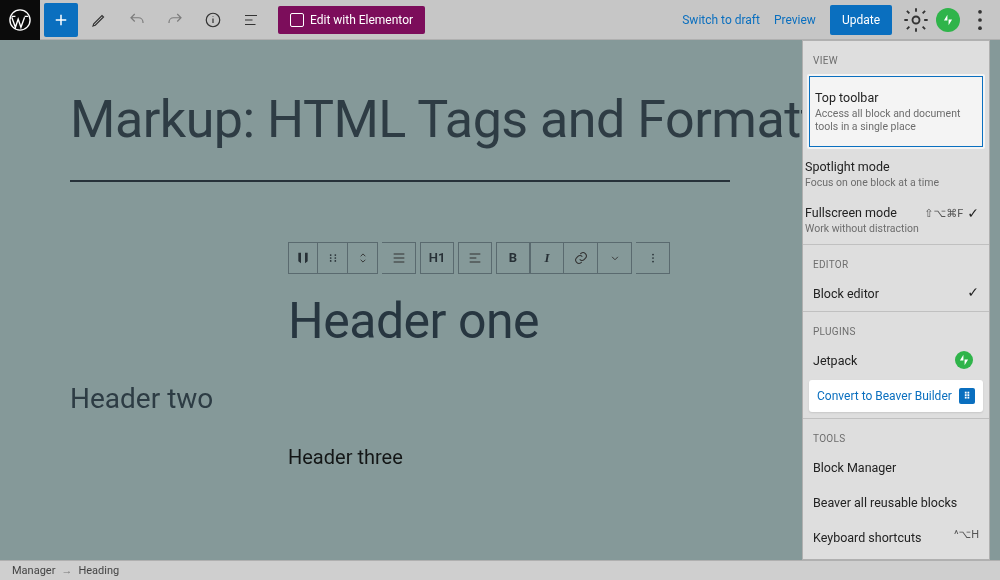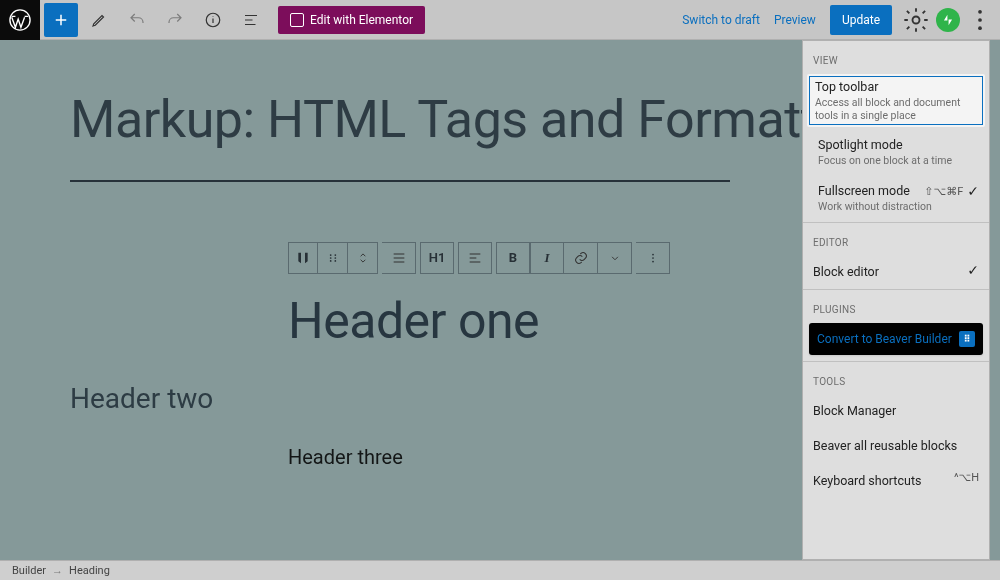--- a/index.html
+++ b/index.html
@@ -34,30 +34,30 @@
   .htool.sep + .htool { border-left: 1px solid #5a6a6f; }
   .htool.solo { margin-left: 4px; }
   .h1text { font-size: 50px; font-weight: 400; color: #273640; margin-top: 18px; margin-left: 218px; letter-spacing: -0.5px; }
   .h2text { font-size: 28px; font-weight: 400; color: #2d3c44; margin-top: 32px; }
   .h3text { font-size: 20px; color: #000000; margin-top: 30px; margin-left: 218px; opacity: 0.85; }
 
   
   .panel { position: absolute; top: 40px; right: 10px; width: 188px; bottom: 20px; background: #dedede; border: 1px solid #b0b0b0; overflow-y: auto; font-size: 12px; color: #2a2a2a; }
   .panel::-webkit-scrollbar { width: 0; }
   .sect-head { font-size: 10px; color: #6d6d6d; padding: 14px 10px 6px 10px; letter-spacing: 0.3px; }
-  .item { padding: 8px 10px 8px 15px; position: relative; }
+  .item { padding: 8px 10px 8px 2px; position: relative; }
   .item .title { font-size: 12.5px; color: #222; }
   .item .desc { font-size: 10.5px; color: #6d6d6d; line-height: 1.25; margin-top: 2px; }
-  .item.selected { background: #f4f4f4; outline: 1.5px solid #0a6fbf; outline-offset: -3px; margin: 2px 4px; padding: 5px 8px; border-radius: 2px; }
+  .item.selected { background: #f4f4f4; outline: 1.5px solid #0a6fbf; outline-offset: -3px; margin: 2px 4px; padding: 16px 8px; border-radius: 2px; }
   .item .right { position: absolute; right: 10px; top: 8px; font-size: 11px; color: #555; display: flex; align-items: center; gap: 4px; }
   .check::after { content: "✓"; font-size: 14px; color: #222; }
   .divider { height: 1px; background: #c0c0c0; }
   .item.simple { padding: 10px 10px; }
   .item.simple .title { font-size: 12.5px; }
-  .item.bb { background: #000000; margin: 2px 6px; border-radius: 3px; padding: 8px 8px; display: flex; align-items: center; justify-content: space-between; box-shadow: 0 1px 2px rgba(0,0,0,0.1); }
+  .item.bb { background: #ffffff; margin: 2px 6px; border-radius: 3px; padding: 8px 8px; display: flex; align-items: center; justify-content: space-between; box-shadow: 0 1px 2px rgba(0,0,0,0.1); }
   .item.bb .title { color: #0a6fbf; font-size: 12px; }
   .bb-icon { width: 16px; height: 16px; background: #0a6fbf; border-radius: 2px; display: flex; align-items: center; justify-content: center; }
   .bb-icon span { color: #fff; font-size: 9px; font-weight: bold; }
 
   
   .breadcrumb { position: absolute; bottom: 0; left: 0; right: 0; height: 20px; background: #cfcfcf; border-top: 1px solid #b0b0b0; font-size: 11px; color: #444; display: flex; align-items: center; padding-left: 12px; }
   .breadcrumb .arrow { margin: 0 6px; color: #777; }
 
   .stroke { stroke: #333; fill: none; stroke-width: 1.6; }
 </style>
@@ -217,20 +217,30 @@
   <div class="sect-head">EDITOR</div>
   <div class="item simple">
     <div class="title">Block editor</div>
     <div class="right">
         <span class="check"></span>
       </div>
   </div>
   <div class="divider"></div>
 
   <div class="sect-head">PLUGINS</div>
+  <div class="item simple">
+    <div class="title">Jetpack</div>
+    <div class="right">
+        <div class="jp-circle" style="width:18px;height:18px">
+          <svg viewBox="0 0 24 24">
+            <path d="M11 3v10H5l6-10zM13 21V11h6l-6 10z"></path>
+          </svg>
+        </div>
+      </div>
+  </div>
   <div class="item bb">
     <div class="title">Convert to Beaver Builder</div>
     <div class="bb-icon">
         <span>⠿</span>
       </div>
   </div>
   <div class="divider" style="margin-top:6px"></div>
 
   <div class="sect-head">TOOLS</div>
   <div class="item simple">
@@ -242,16 +252,16 @@
   <div class="item simple">
     <div class="title">Keyboard shortcuts</div>
     <div class="right">
         <span>^⌥H</span>
       </div>
   </div>
 
 </div>
 
 <div class="breadcrumb">
-  <span>Builder</span>
+  <span>Manager</span>
   <span class="arrow">→</span>
   <span>Heading</span>
 </div>
 
 </body></html>

